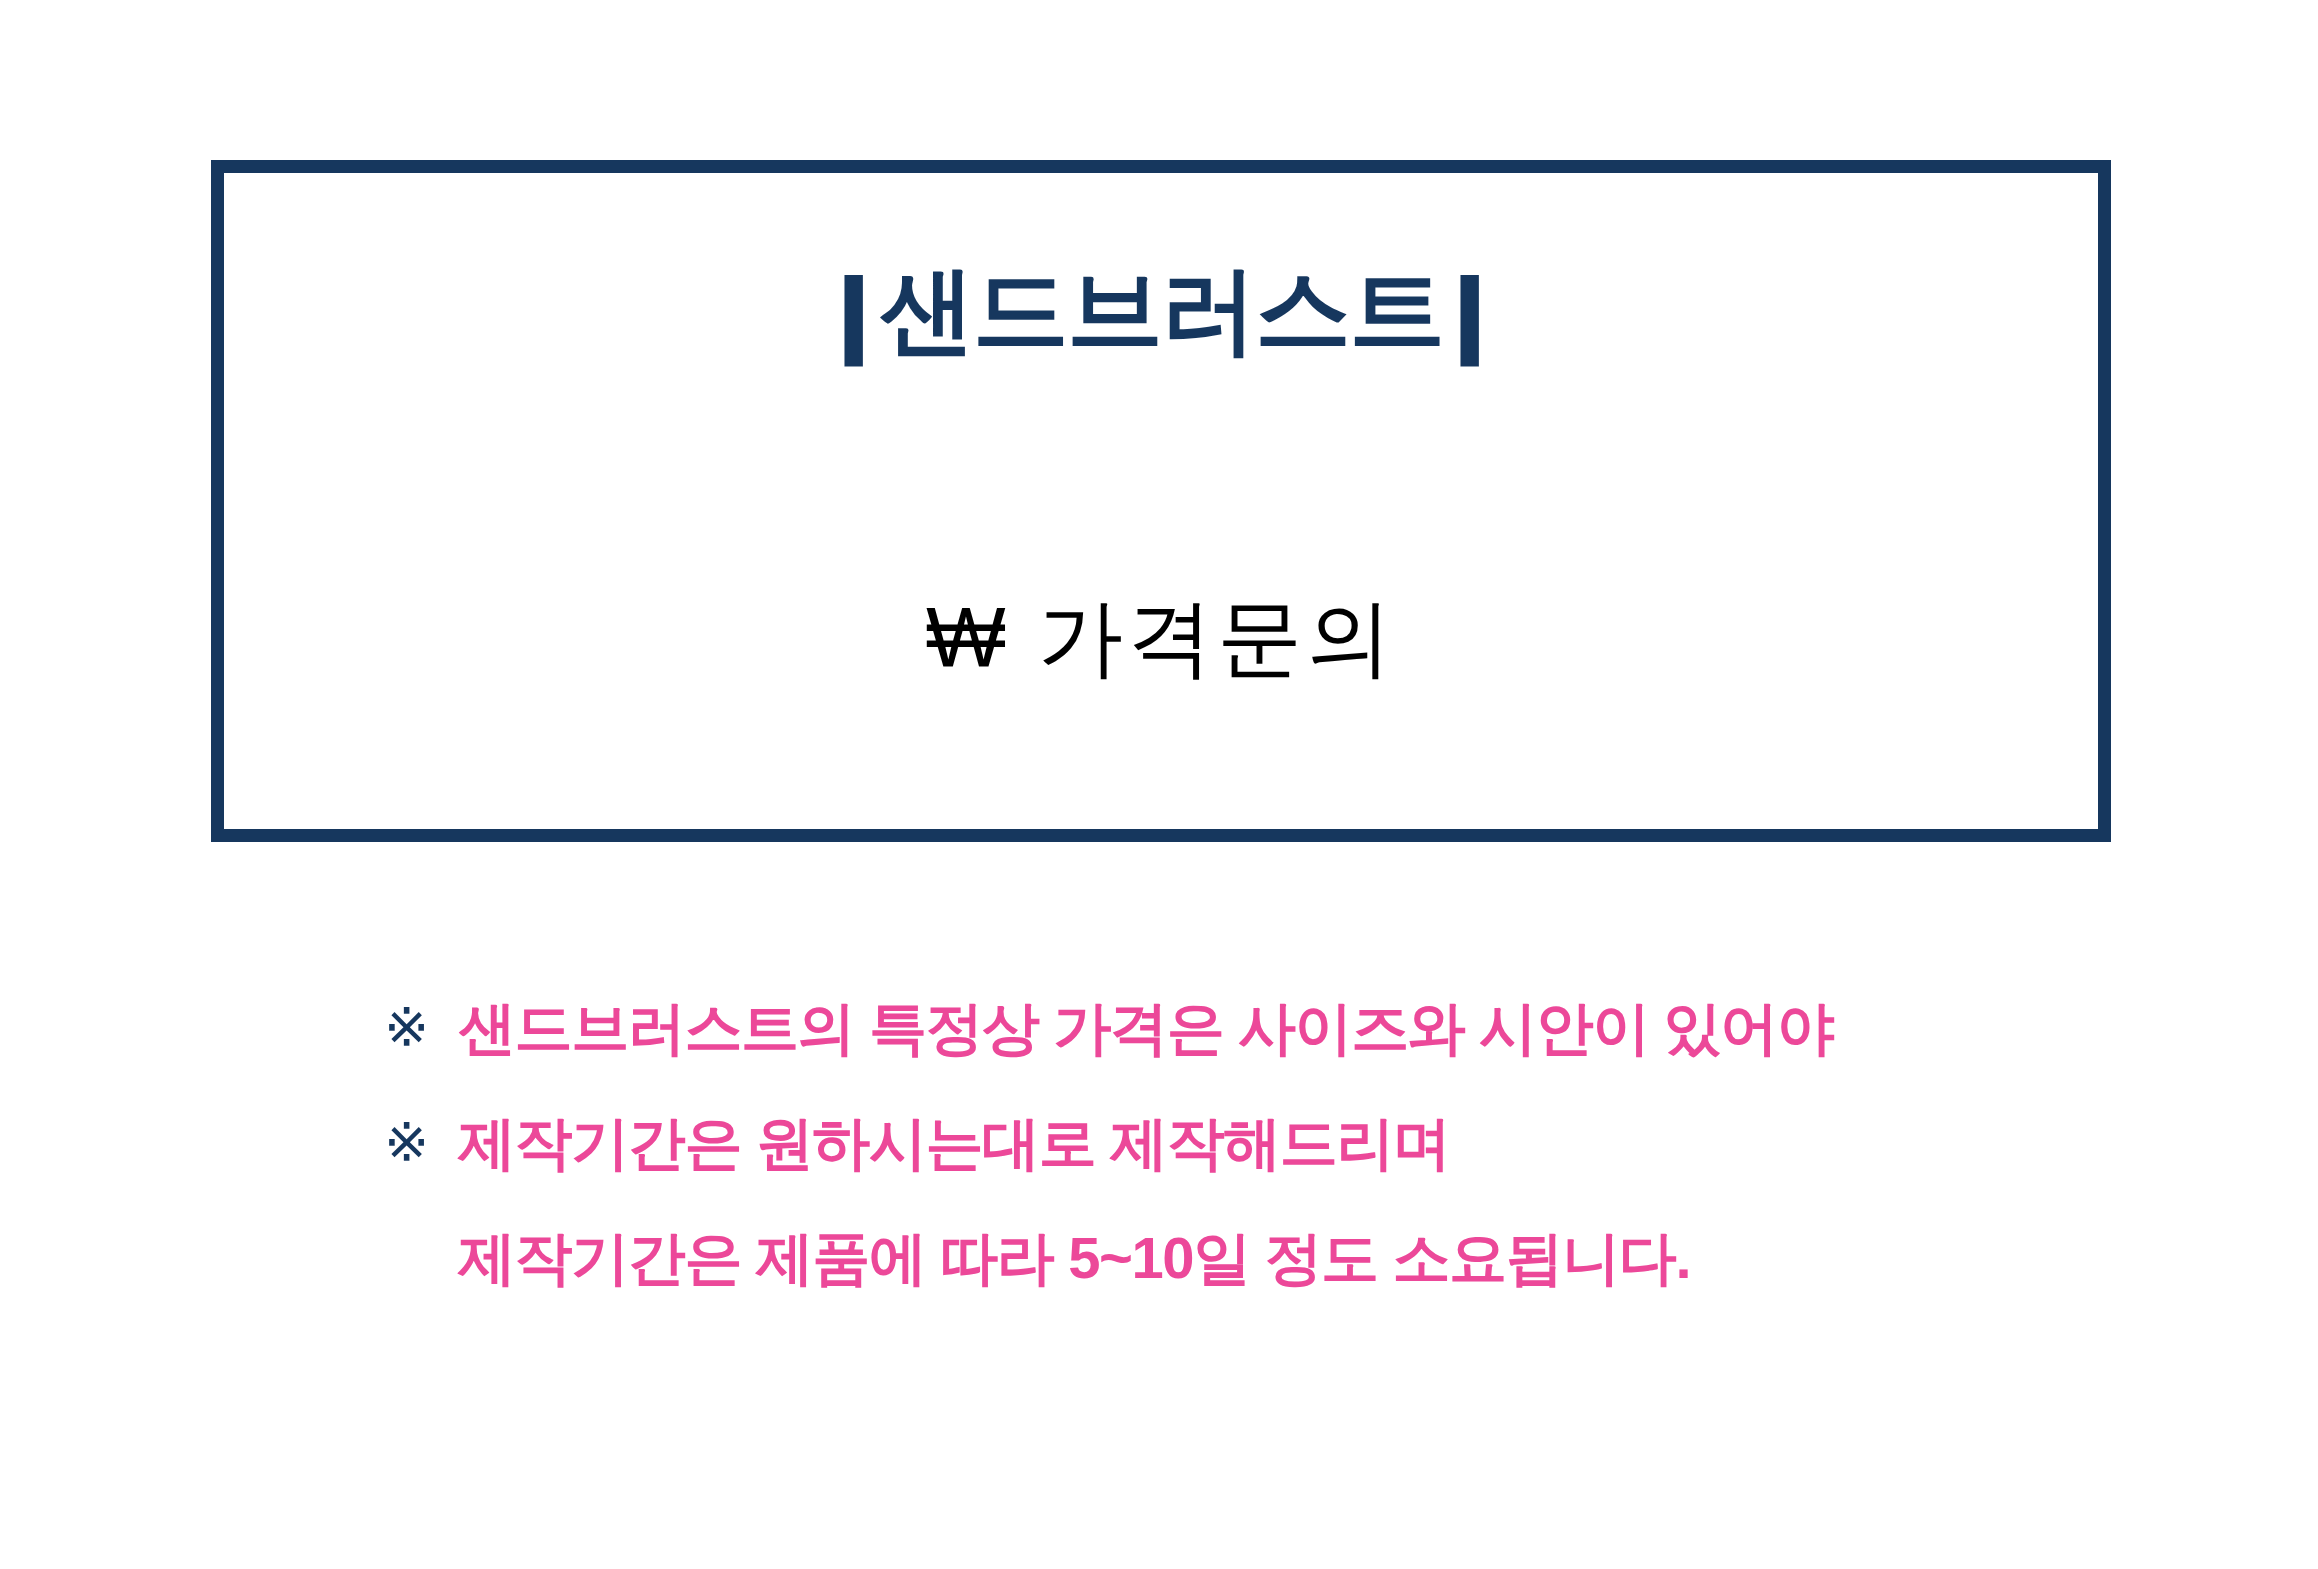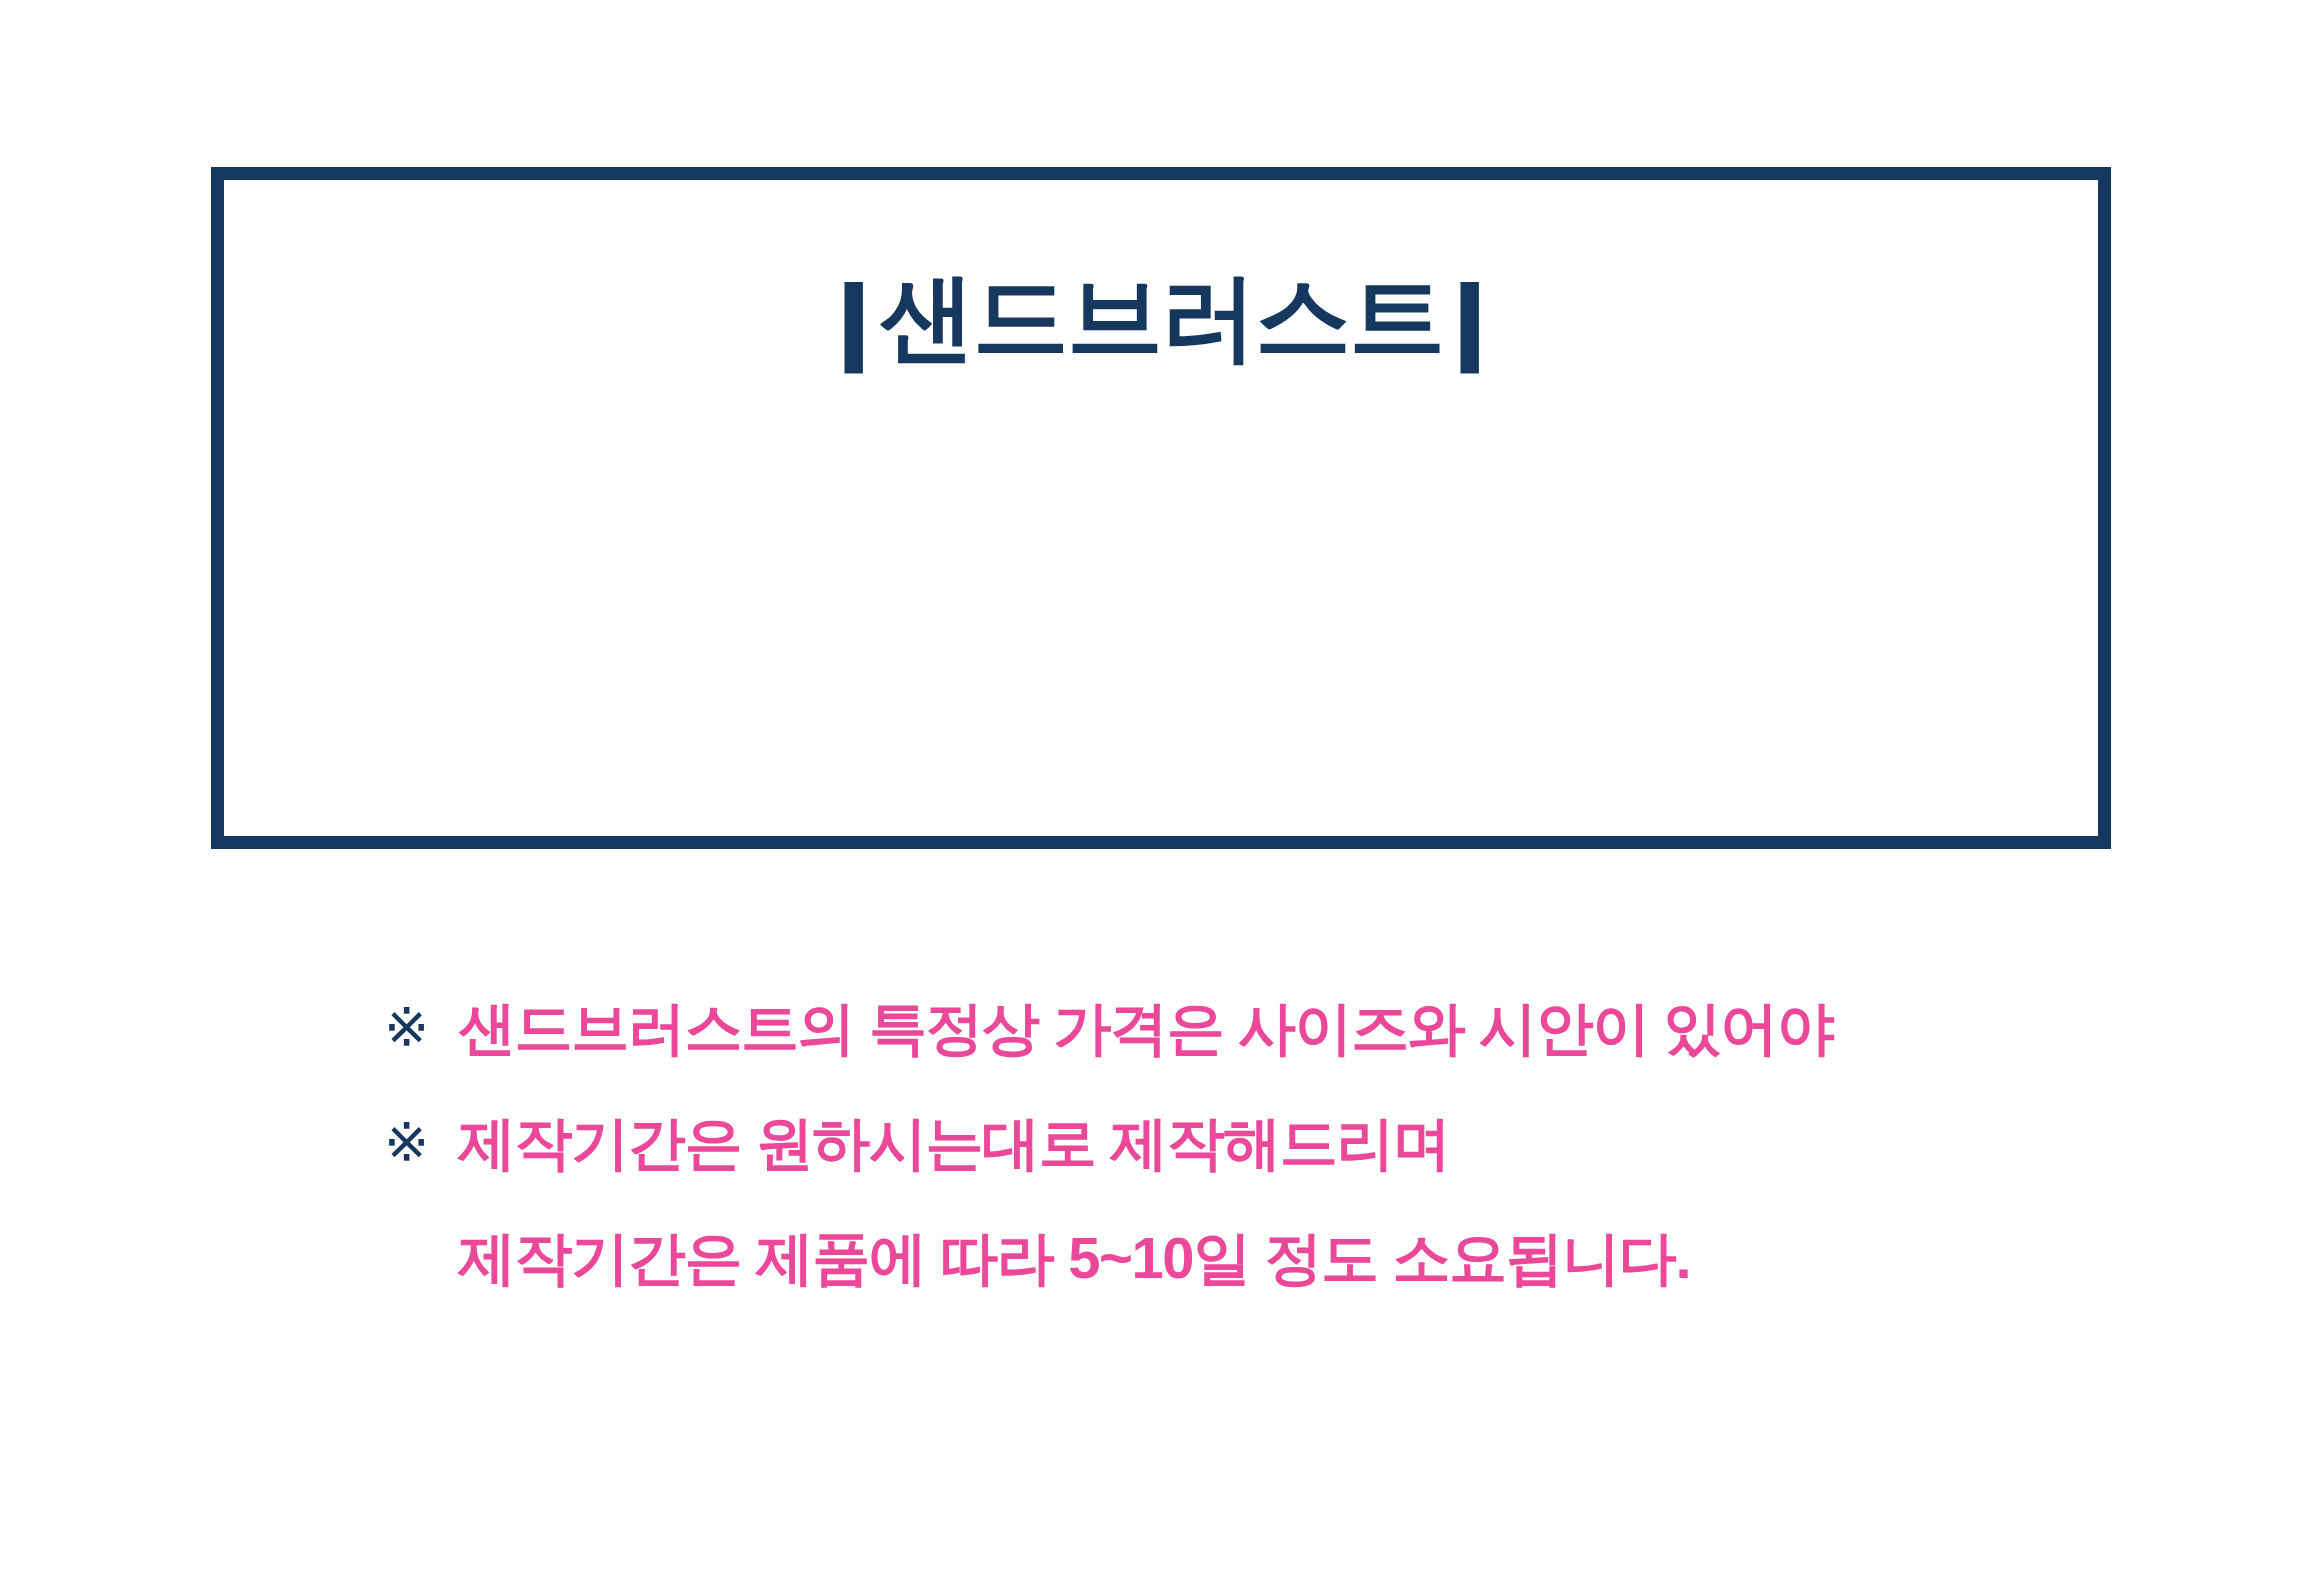--- a/index.html
+++ b/index.html
@@ -20,21 +20,21 @@
   .page {
     position: absolute;
     inset: 0;
     background: #ffffff;
   }
 
   
   .hero-box {
     position: absolute;
     left: 211px;
-    top: 167px;
+    top: 160px;
     width: 1900px;
     height: 682px;
     box-sizing: border-box;
     border: 13px solid #16375e;
     background: #ffffff;
   }
 
   .hero-inner {
     position: absolute;
     inset: 0;
@@ -138,20 +138,23 @@
 
 <div class="page">
 
   <div class="hero-box">
     <div class="hero-inner">
 
       <div class="hero-title">
         <span class="bar">|</span><span class="title-text">샌드브러스트</span><span class="bar">|</span>
       </div>
 
+      <div class="hero-price">
+        <span class="won-symbol">₩</span><span class="price-label">가격문의</span>
+      </div>
 
     </div>
   </div>
 
   <div class="notes">
 
     <div class="note-line">
       <span class="note-mark">※</span>
       <span class="note-text">샌드브러스트의 특정상 가격은 사이즈와 시안이 있어야</span>
     </div>

